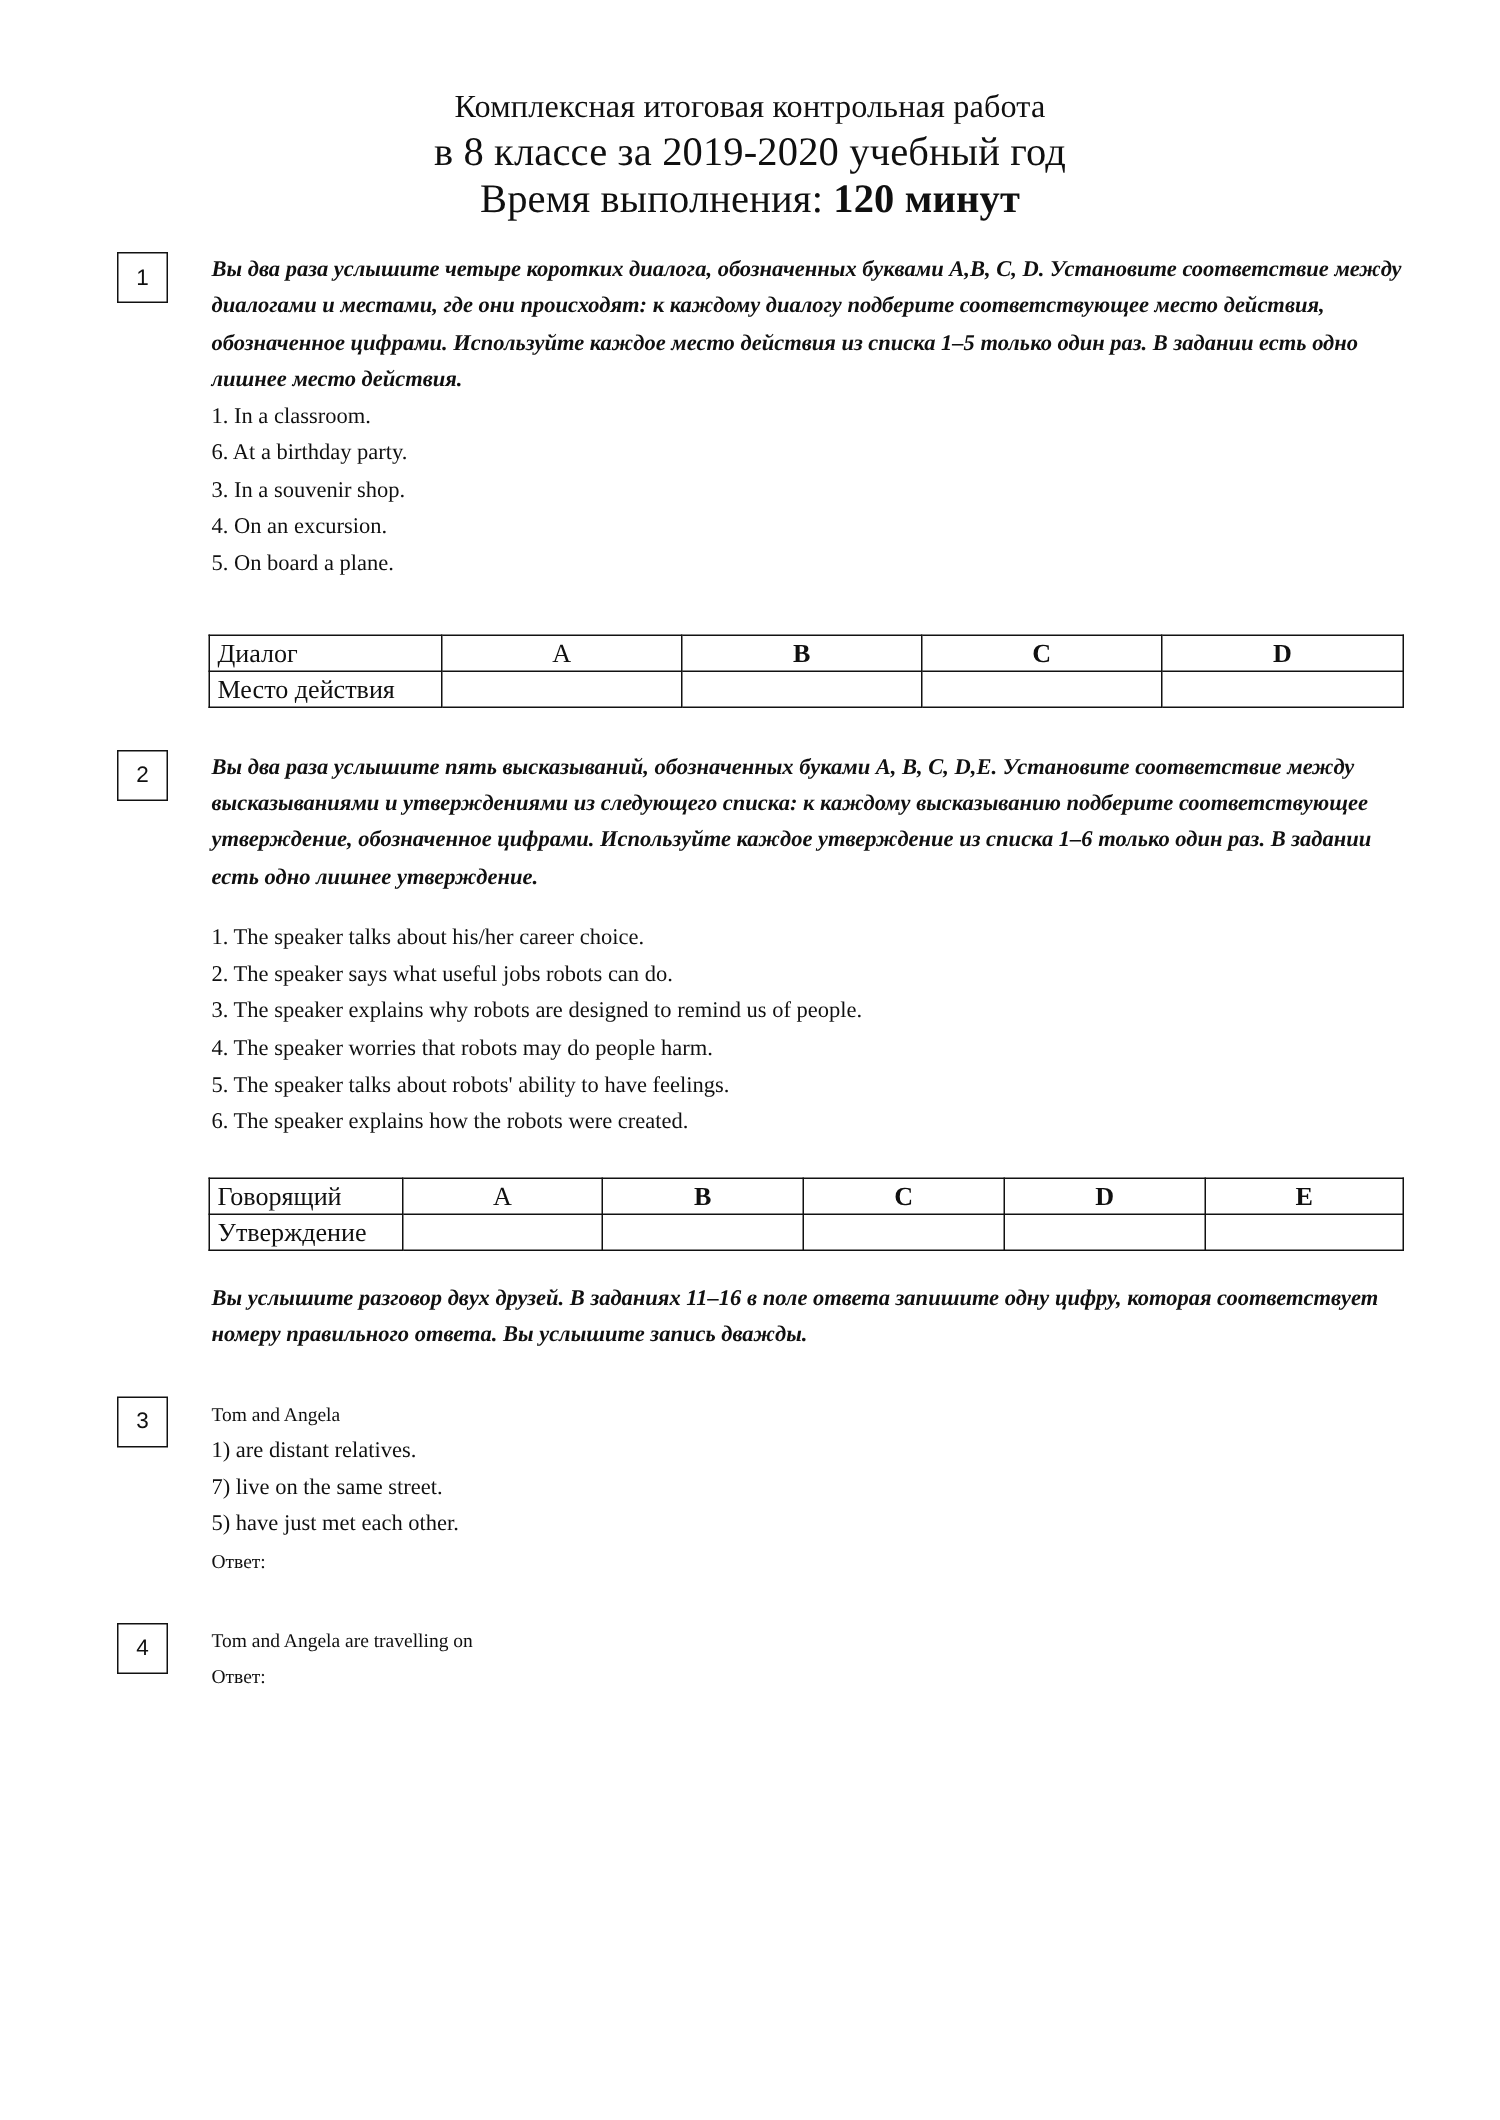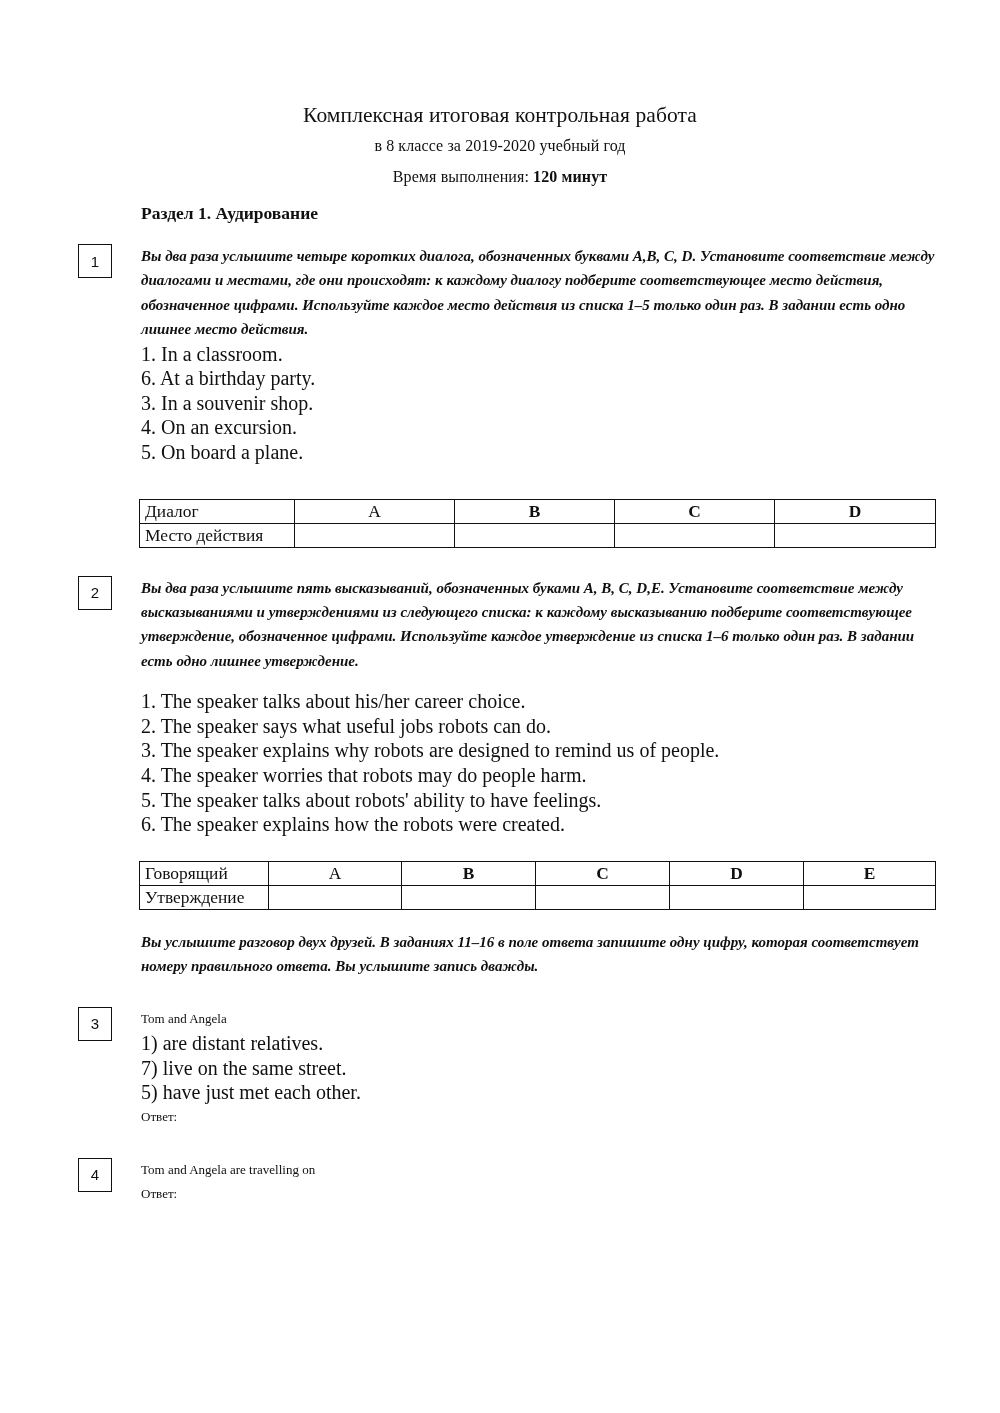--- a/index.html
+++ b/index.html
@@ -22,29 +22,29 @@
     width: 1000px;
     height: 1413px;
     box-sizing: border-box;
     padding: 0;
     overflow: hidden;
   }
 
   
   .title-block {
     text-align: center;
-    padding-top: 100px;
+    padding-top: 56px;
   }
   .title-line {
     font-size: 21.5px;
     line-height: 30px;
     letter-spacing: 0.1px;
   }
   .title-line.sub {
-    font-size: 16px;
+    font-size: 27px;
     line-height: 31px;
   }
   .title-line .strong {
     font-weight: bold;
   }
 
   
   .section-heading {
     margin: 10px 0 0 141px;
     font-size: 17.5px;
@@ -85,21 +85,21 @@
     font-size: 15px;
     line-height: 24.4px;
     text-align: left;
   }
 
   
   .option-list {
     list-style: none;
     margin: 0;
     padding: 0;
-    font-size: 20px;
+    font-size: 15px;
     line-height: 24.6px;
   }
   .option-list li {
     white-space: pre;
   }
 
   .answer-line {
     font-size: 13px;
     line-height: 24.6px;
   }
@@ -144,21 +144,20 @@
 <body>
 
 <div class="page">
 
   <div class="title-block">
     <div class="title-line">Комплексная итоговая контрольная работа</div>
     <div class="title-line sub">в 8  классе за 2019-2020 учебный год</div>
     <div class="title-line sub"><span>Время выполнения:</span> <span class="strong">120 минут</span></div>
   </div>
 
-  <div class="section-heading">Раздел 1. Аудирование</div>
 
   <div class="spacer-20"></div>
 
   <div class="task">
     <div class="task-number">1</div>
     <div class="task-body">
       <div class="instruction">Вы два раза услышите четыре коротких диалога, обозначенных буквами A,B, C, D. Установите соответствие между диалогами и местами, где они происходят: к каждому диалогу подберите соответствующее место действия, обозначенное цифрами. Используйте каждое место действия из списка 1–5  только один раз. В задании есть одно лишнее место действия.</div>
       <ul class="option-list">
         <li>1. In a classroom.</li>
         <li>6. At a birthday party.</li>

